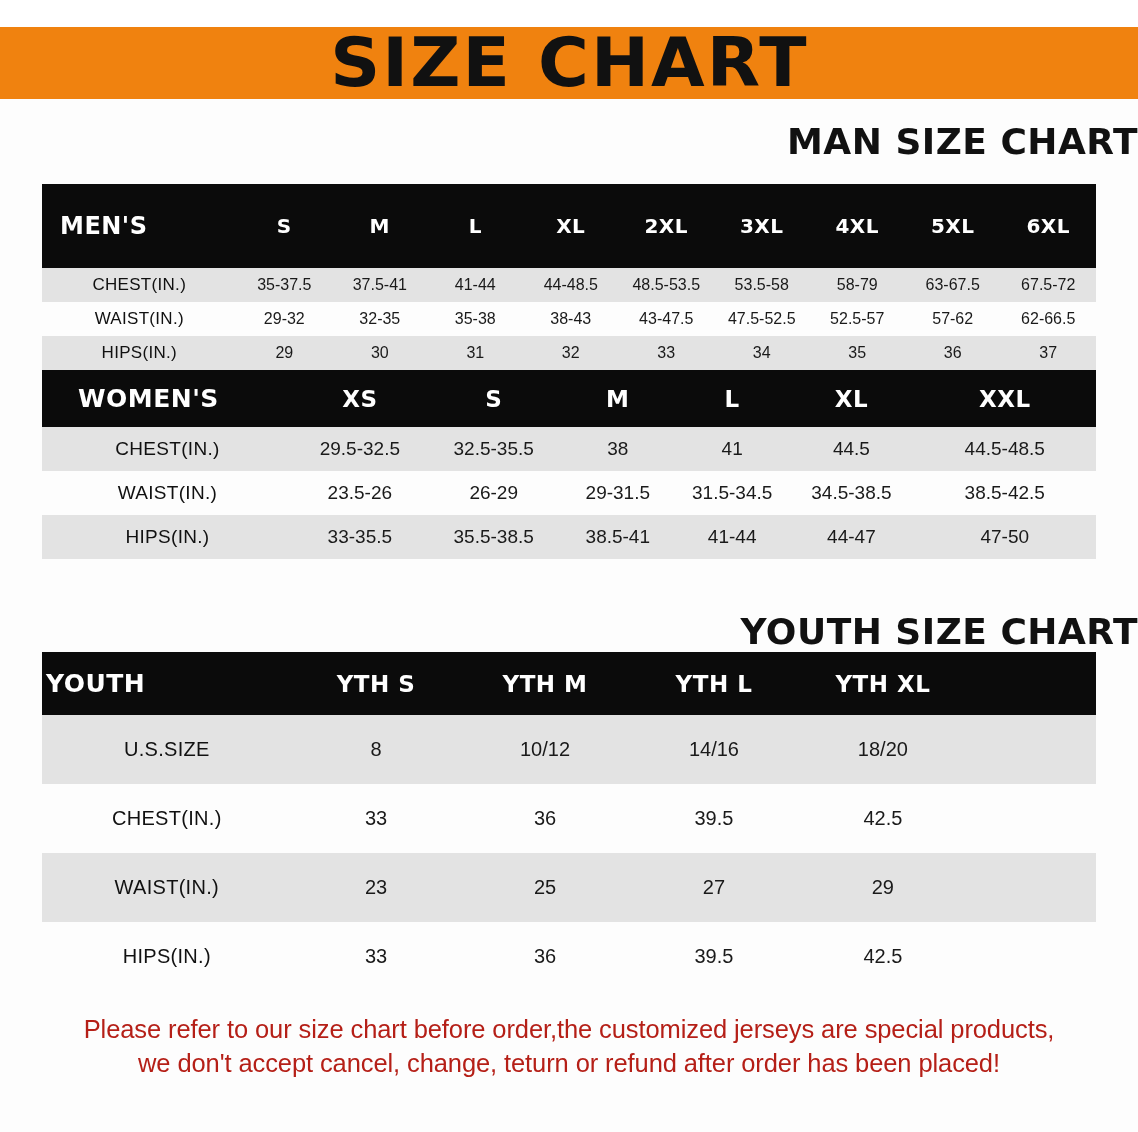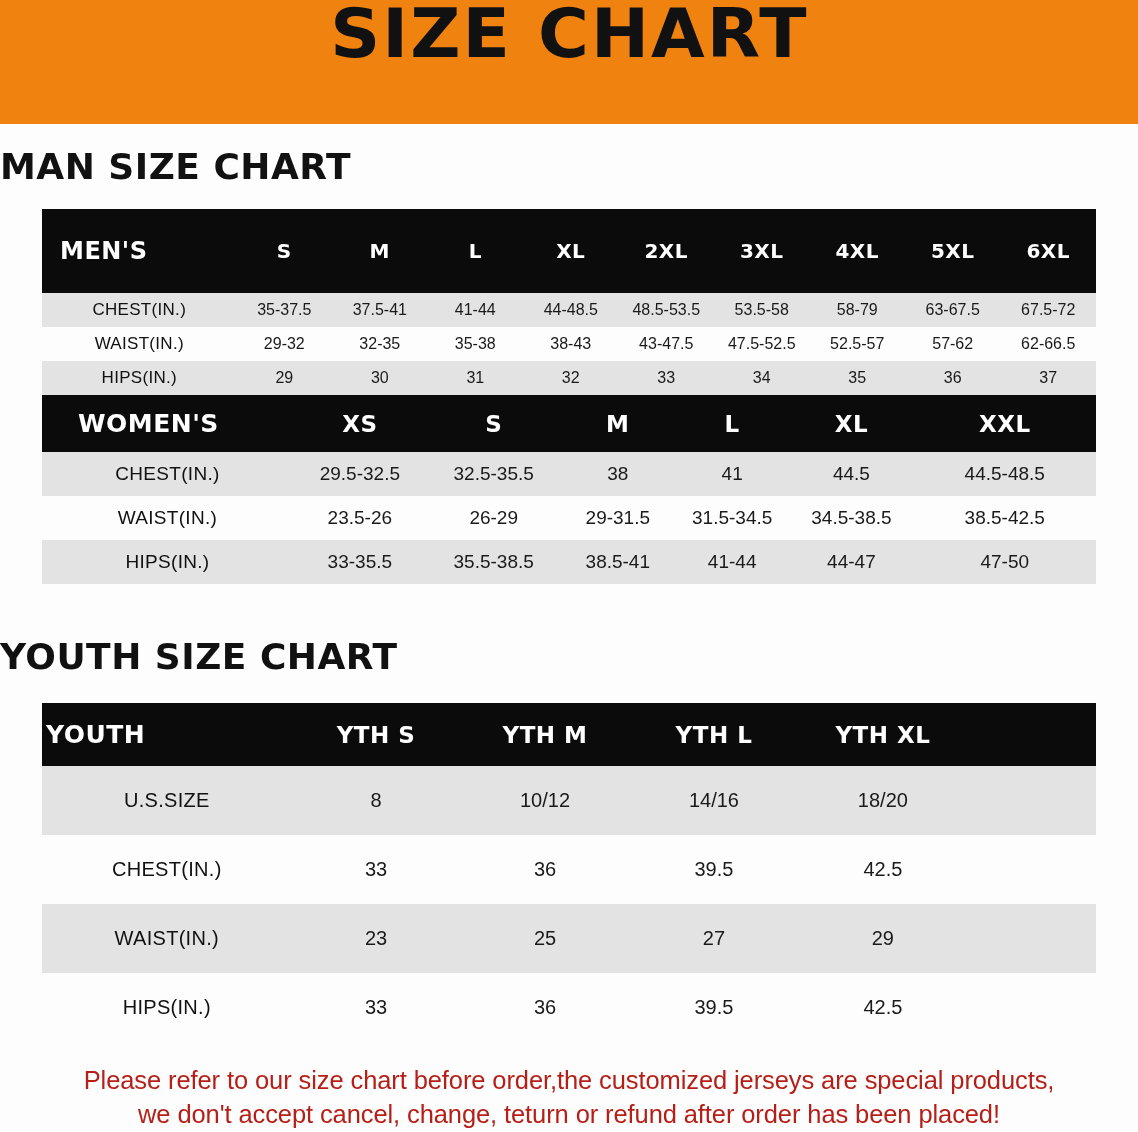--- a/index.html
+++ b/index.html
@@ -17,47 +17,49 @@
   .page {
     position: relative;
     width: 1138px;
     height: 1132px;
     background: #fdfdfd;
   }
 
   
   .banner {
     width: 100%;
-    height: 124px;
+    height: 72px;
     background: #f0820f;
     display: flex;
+    align-items: center;
     justify-content: center;
+    margin-top: 27px;
   }
   .banner-title {
     font-family: "DejaVu Sans", sans-serif;
     font-weight: bold;
     font-size: 68px;
     letter-spacing: 2px;
     color: #111111;
     line-height: 1;
     transform: scaleX(1.02);
   }
 
   
   .section-heading {
-    text-align: left;
+    text-align: right;
     font-family: "DejaVu Sans", sans-serif;
     font-weight: bold;
     font-size: 36px;
     letter-spacing: 0.5px;
     color: #111111;
   }
   .sh-man    { margin-top: 22px; margin-bottom: 22px; }
   .sh-women  { margin-top: 38px; margin-bottom: 26px; }
-  .sh-youth  { margin-top: 52px; margin-bottom: 26px; }
+  .sh-youth  { margin-top: 52px; }
 
   
   .table-wrap {
     margin: 0 42px;
   }
   table {
     width: 100%;
     border-collapse: collapse;
     table-layout: fixed;
   }

